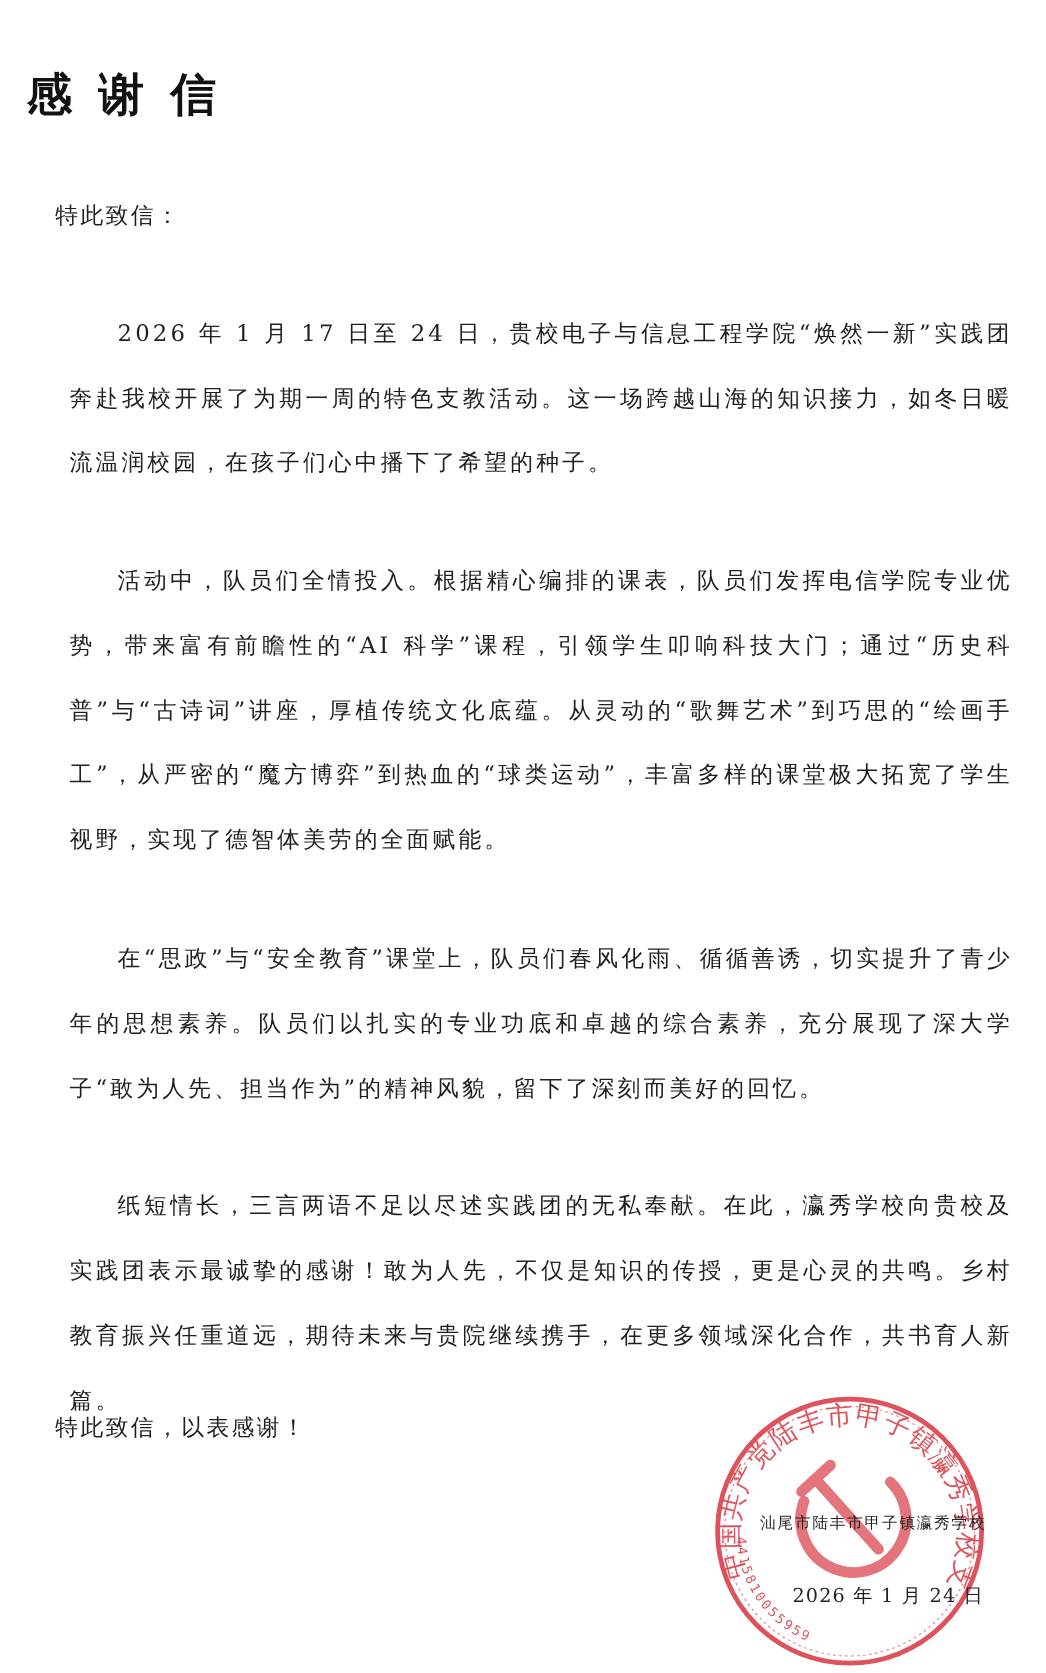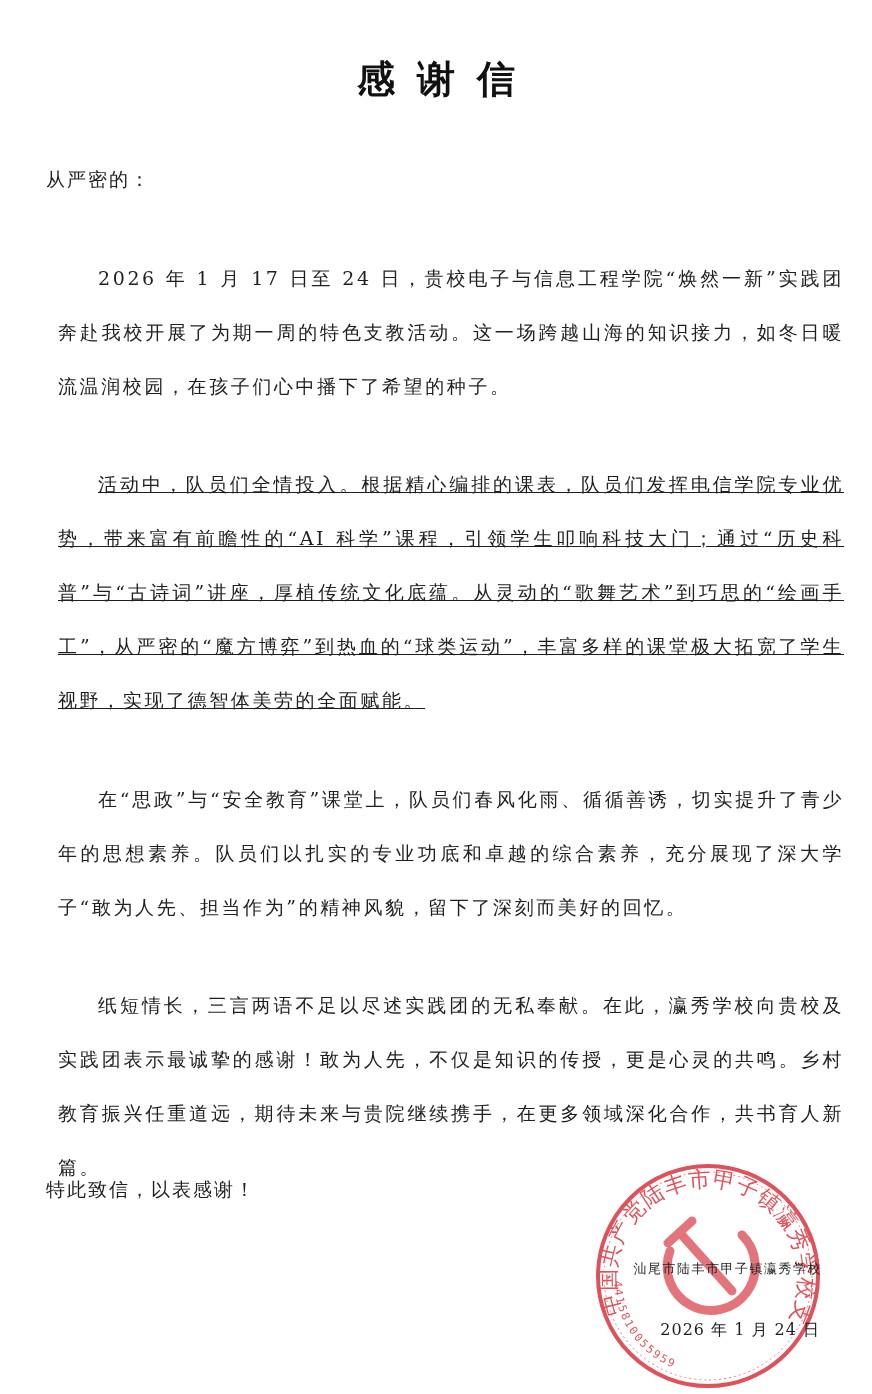--- a/index.html
+++ b/index.html
@@ -13,21 +13,21 @@
       position: relative;
       overflow: hidden;
       font-family: "DejaVu Serif", "Liberation Serif", serif;
       color: #1f1f1f;
     }
     .title {
       position: absolute;
       left: 0;
       width: 872px;
       top: 54px;
-      text-align: center;
+      text-align: left;
       font-family: "DejaVu Sans", sans-serif;
       font-weight: bold;
       font-size: 38px;
       letter-spacing: 22px;
       padding-left: 22px;
       box-sizing: border-box;
       color: #111;
     }
     .salutation {
       position: absolute;
@@ -41,21 +41,21 @@
       left: 46px;
       width: 786px;
       font-size: 19px;
       line-height: 54px;
       letter-spacing: 2.6px;
       text-indent: 40px;
       text-align: justify;
       margin: 12px;
     }
     .p1 { top: 239px; }
-    .p2 { top: 445px; text-decoration: underline; }
+    .p2 { top: 445px; }
     .p3 { top: 760px; }
     .p4 { top: 966px; }
     .closing {
       position: absolute;
       left: 46px;
       top: 1177px;
       font-size: 19px;
       letter-spacing: 2px;
     }
     .stamp {
@@ -81,21 +81,21 @@
       font-size: 16px;
       letter-spacing: 1px;
       z-index: 2;
     }
   </style>
 </head>
 <body>
 
 <div class="title">感谢信</div>
 
-<div class="salutation">从严密的：</div>
+<div class="salutation">特此致信：</div>
 
 <p class="para p1">2026 年 1 月 17 日至 24 日，贵校电子与信息工程学院“焕然一新”实践团奔赴我校开展了为期一周的特色支教活动。这一场跨越山海的知识接力，如冬日暖流温润校园，在孩子们心中播下了希望的种子。</p>
 <p class="para p2">活动中，队员们全情投入。根据精心编排的课表，队员们发挥电信学院专业优势，带来富有前瞻性的“AI 科学”课程，引领学生叩响科技大门；通过“历史科普”与“古诗词”讲座，厚植传统文化底蕴。从灵动的“歌舞艺术”到巧思的“绘画手工”，从严密的“魔方博弈”到热血的“球类运动”，丰富多样的课堂极大拓宽了学生视野，实现了德智体美劳的全面赋能。</p>
 <p class="para p3">在“思政”与“安全教育”课堂上，队员们春风化雨、循循善诱，切实提升了青少年的思想素养。队员们以扎实的专业功底和卓越的综合素养，充分展现了深大学子“敢为人先、担当作为”的精神风貌，留下了深刻而美好的回忆。</p>
 <p class="para p4">纸短情长，三言两语不足以尽述实践团的无私奉献。在此，瀛秀学校向贵校及实践团表示最诚挚的感谢！敢为人先，不仅是知识的传授，更是心灵的共鸣。乡村教育振兴任重道远，期待未来与贵院继续携手，在更多领域深化合作，共书育人新篇。</p>
 
 <div class="closing">特此致信，以表感谢！</div>
 
 <div class="stamp">
   <svg width="232" height="226" viewBox="0 0 232 226">

